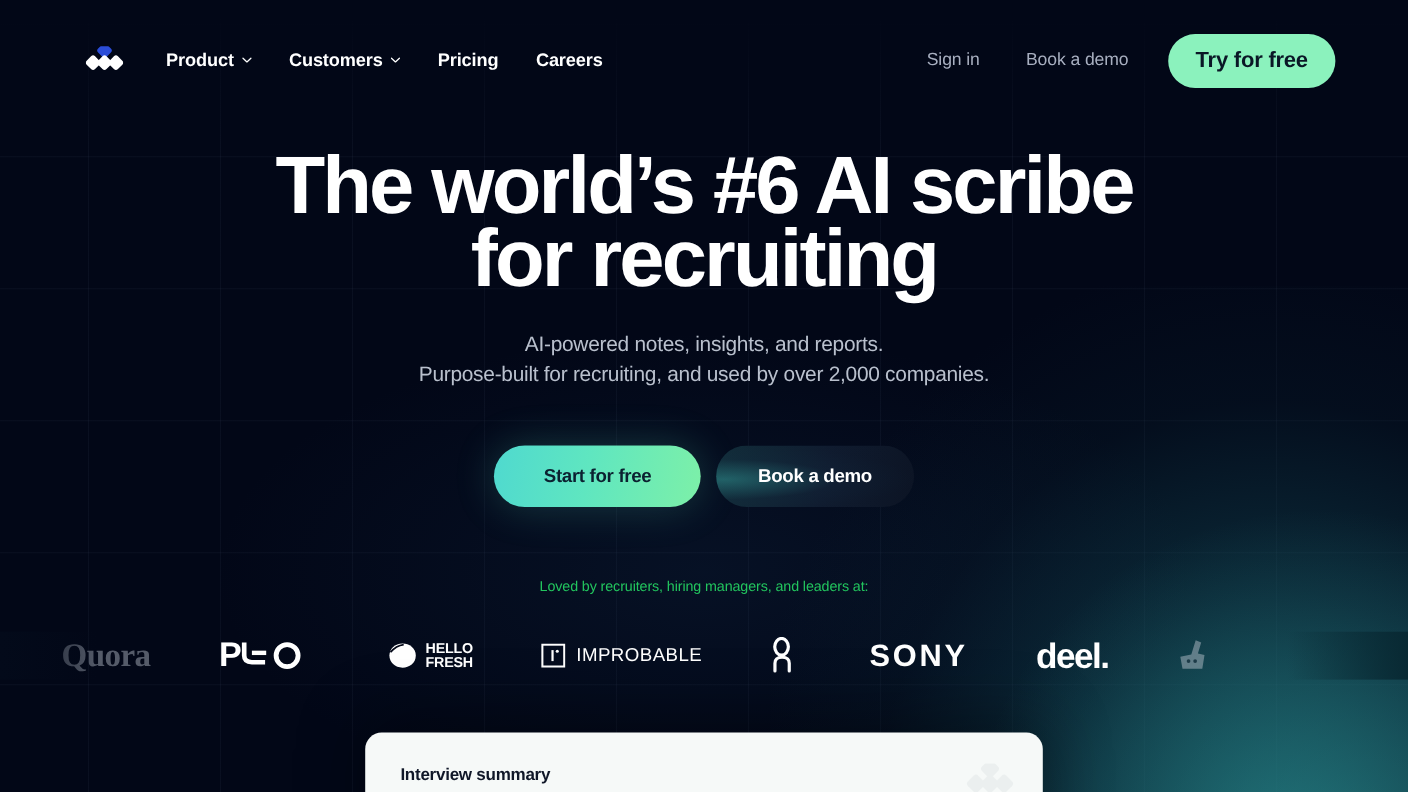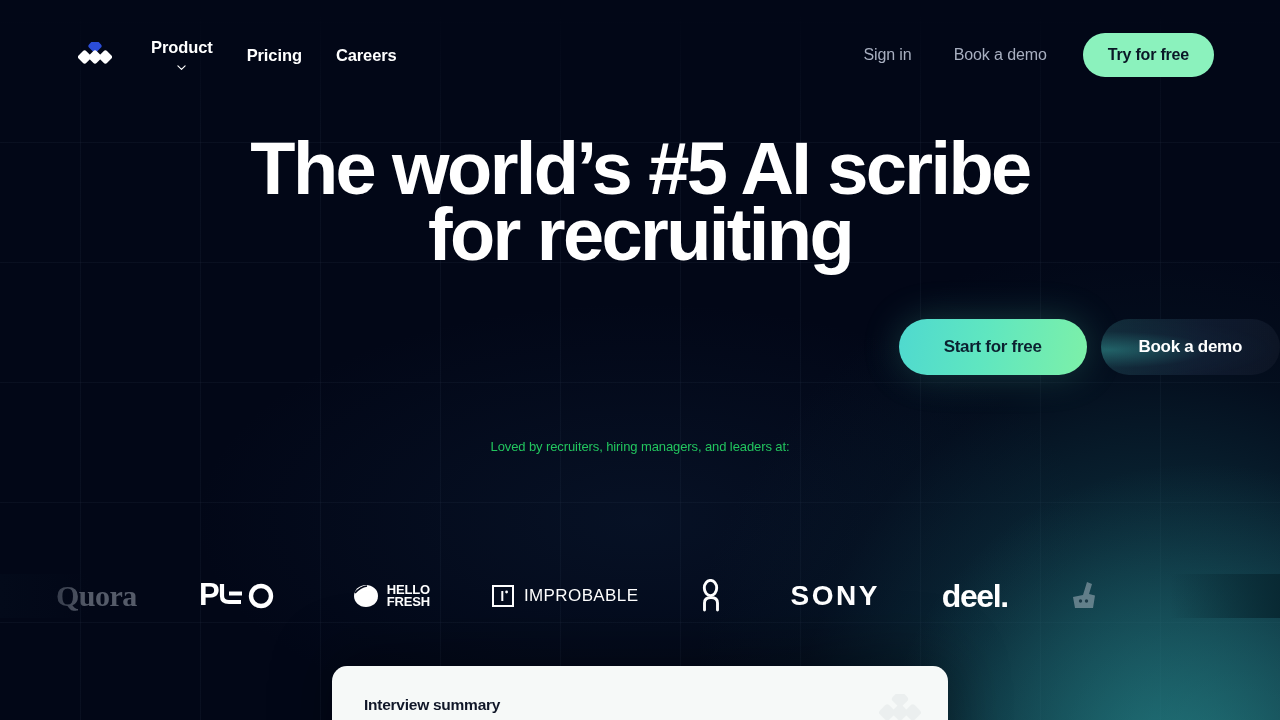--- a/index.html
+++ b/index.html
@@ -47,32 +47,32 @@
     position:absolute; top:0; left:0; right:0; height:110px;
     display:flex; align-items:center;
     padding:0 66px 0 78px;
     z-index:20;
   }
   .logo-mark { width:34px; height:26px; position:relative; flex:0 0 auto; cursor:pointer; }
   .nav-left { display:flex; align-items:center; gap:0; margin-left:22px; }
   .nav-item {
     display:flex; align-items:center; gap:7px;
     color:#ffffff; font-size:16.5px; font-weight:600; letter-spacing:-0.1px;
-    padding:8px 17px; cursor:pointer; white-space:nowrap;flex-direction:column;
+    padding:8px 17px; cursor:pointer; white-space:nowrap;
   }
   .chev { display:block; width:9px; height:9px; position:relative; top:-1px; }
   .chev svg { display:block; }
   .nav-right { margin-left:auto; display:flex; align-items:center; gap:6px; }
   .nav-link-muted {
     color:#a8afc0; font-size:16px; font-weight:500; letter-spacing:-0.1px;
     padding:8px 18px; cursor:pointer; white-space:nowrap;
   }
   .btn-try {
     background:#8bf2bd; color:#0a1726;
-    font-size:16px; font-weight:700; letter-spacing:-0.2px;
+    font-size:20px; font-weight:700; letter-spacing:-0.2px;
     border:none; border-radius:999px;
     padding:13px 25px; margin-left:12px; cursor:pointer;
     font-family:"Liberation Sans", sans-serif;
   }
 
   
   .hero { position:absolute; top:0; left:0; right:0; z-index:10; text-align:center; }
   .headline {
     margin-top:136px;
     color:#fff;
@@ -82,21 +82,21 @@
   .headline .l2 { display:block; }
   .subhead {
     margin-top:32px;
     color:#b9c0cd;
     font-size:19px; line-height:27px; font-weight:400; letter-spacing:-0.25px;
   }
   .subhead span { display:block; }
 
   .cta-row {
     margin-top:51px;
-    display:flex; justify-content:flex-end; align-items:center; gap:14px;
+    display:flex; justify-content:center; align-items:center; gap:14px;
   }
   .btn-start {
     background:linear-gradient(100deg, #4fd9cf 0%, #5fe6c0 45%, #7df0a8 100%);
     color:#0b2130;
     font-size:17px; font-weight:700; letter-spacing:-0.3px;
     border:none; border-radius:999px;
     padding:18px 45px; cursor:pointer;
     font-family:"Liberation Sans", sans-serif;
     box-shadow:0 0 38px rgba(90,220,190,0.22);
   }
@@ -211,20 +211,28 @@
 
     <div class="nav-item">
       <span>Product</span>
       <span class="chev">
         <svg width="9" height="9" viewBox="0 0 10 10">
             <path d="M1 3.2 L5 7 L9 3.2" stroke="#ffffff" stroke-width="1.3" fill="none" stroke-linecap="round" stroke-linejoin="round"></path>
           </svg>
       </span>
     </div>
 
+    <div class="nav-item">
+      <span>Customers</span>
+      <span class="chev">
+        <svg width="9" height="9" viewBox="0 0 10 10">
+            <path d="M1 3.2 L5 7 L9 3.2" stroke="#ffffff" stroke-width="1.3" fill="none" stroke-linecap="round" stroke-linejoin="round"></path>
+          </svg>
+      </span>
+    </div>
 
 
     <div class="nav-item">
       <span>Pricing</span>
     </div>
 
     <div class="nav-item">
       <span>Careers</span>
     </div>
 
@@ -234,24 +242,28 @@
     <div class="nav-link-muted">Sign in</div>
     <div class="nav-link-muted">Book a demo</div>
     <button class="btn-try">Try for free</button>
   </div>
 
 </div>
 
 <div class="hero">
 
   <h1 class="headline">
-    <span>The world’s #5 AI scribe</span>
+    <span>The world’s #6 AI scribe</span>
     <span class="l2">for recruiting</span>
   </h1>
 
+  <p class="subhead">
+    <span>AI-powered notes, insights, and reports.</span>
+    <span>Purpose-built for recruiting, and used by over 2,000 companies.</span>
+  </p>
 
   <div class="cta-row">
     <button class="btn-start">Start for free</button>
     <button class="btn-demo">Book a demo</button>
   </div>
 
   <div class="loved">Loved by recruiters, hiring managers, and leaders at:</div>
 
 </div>
 

